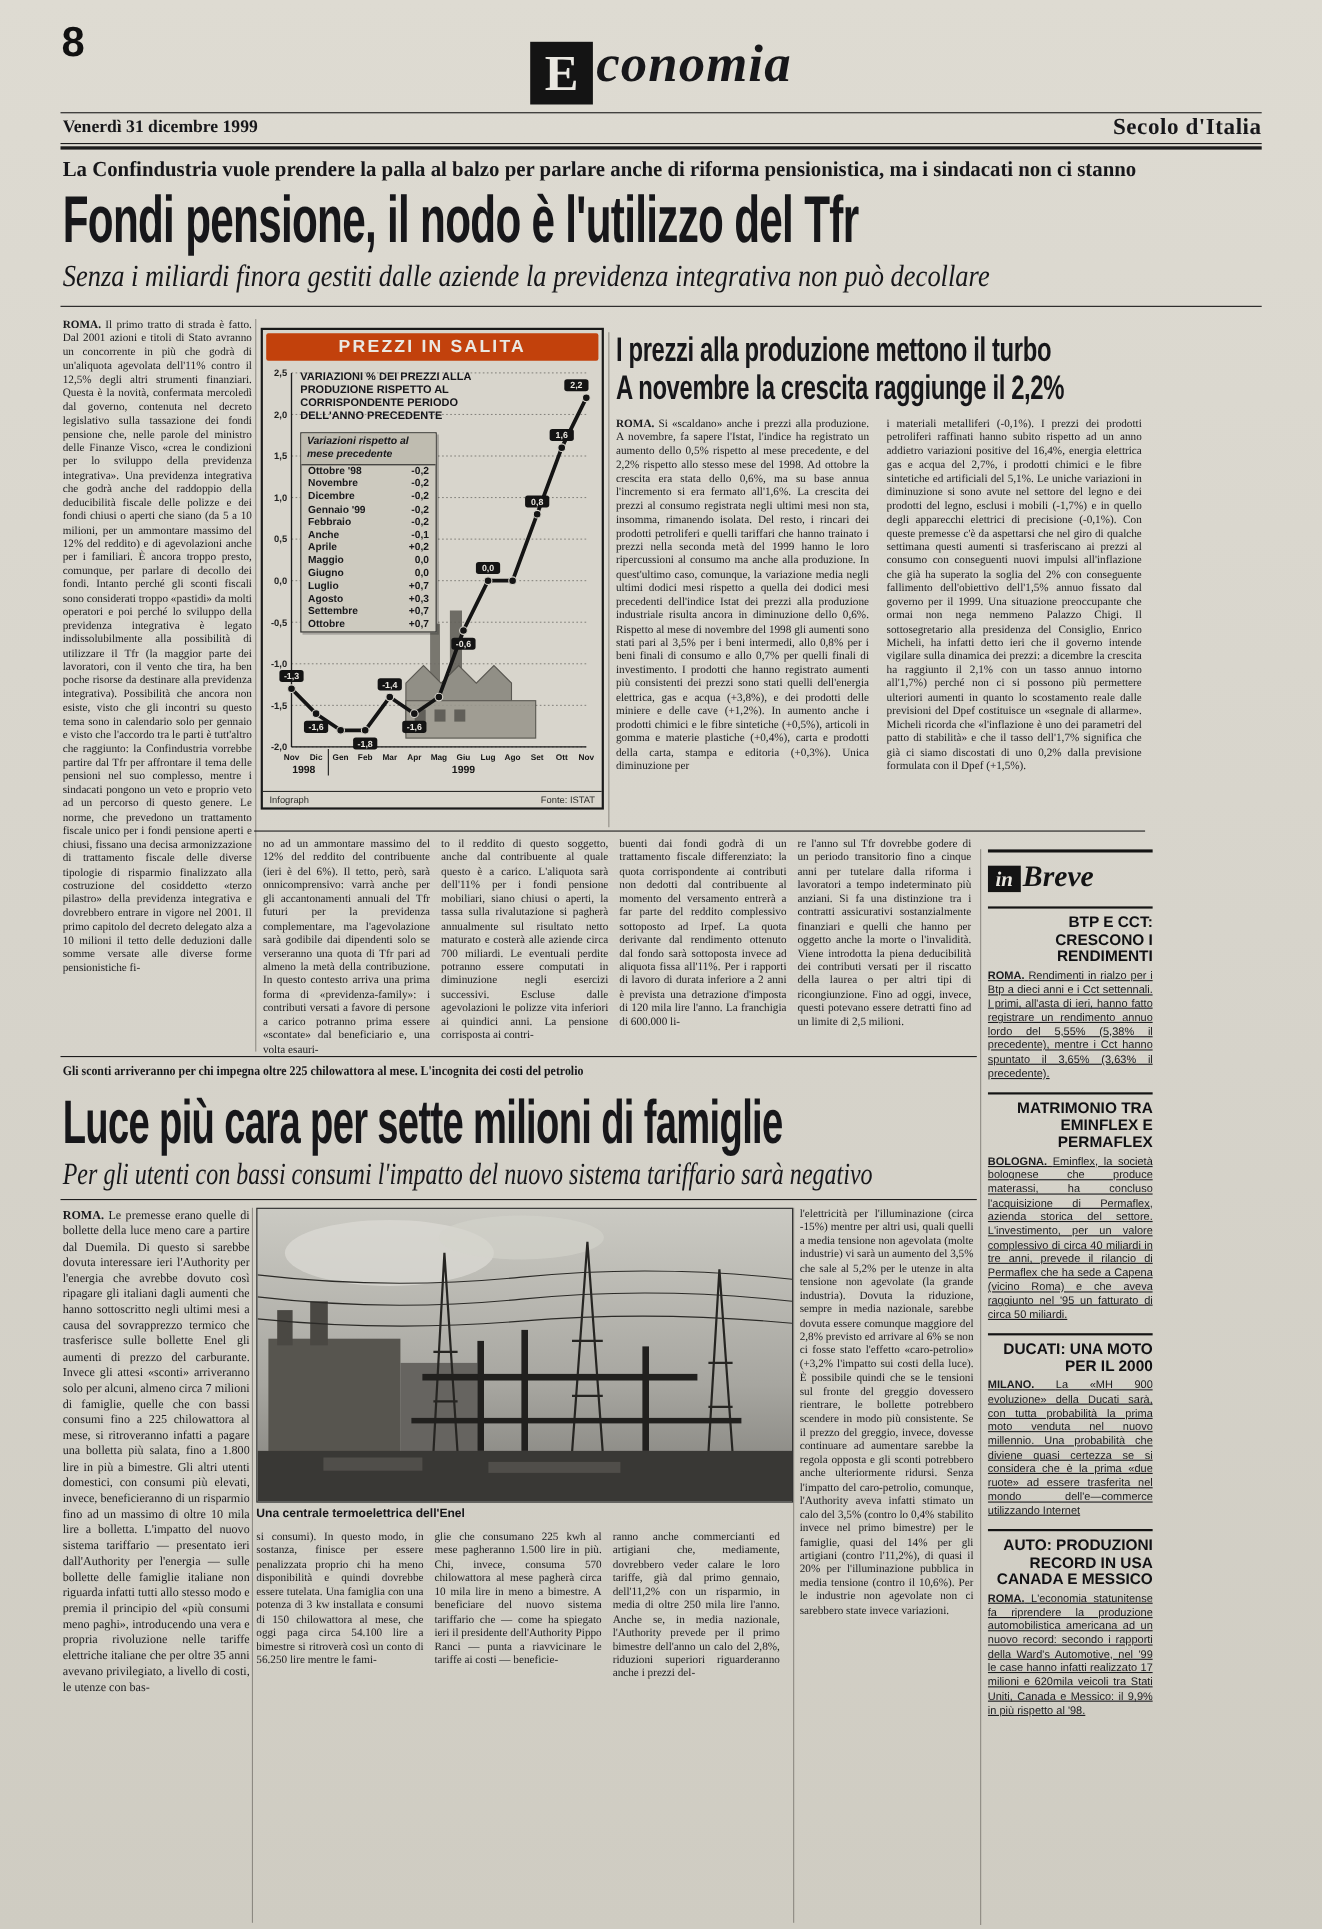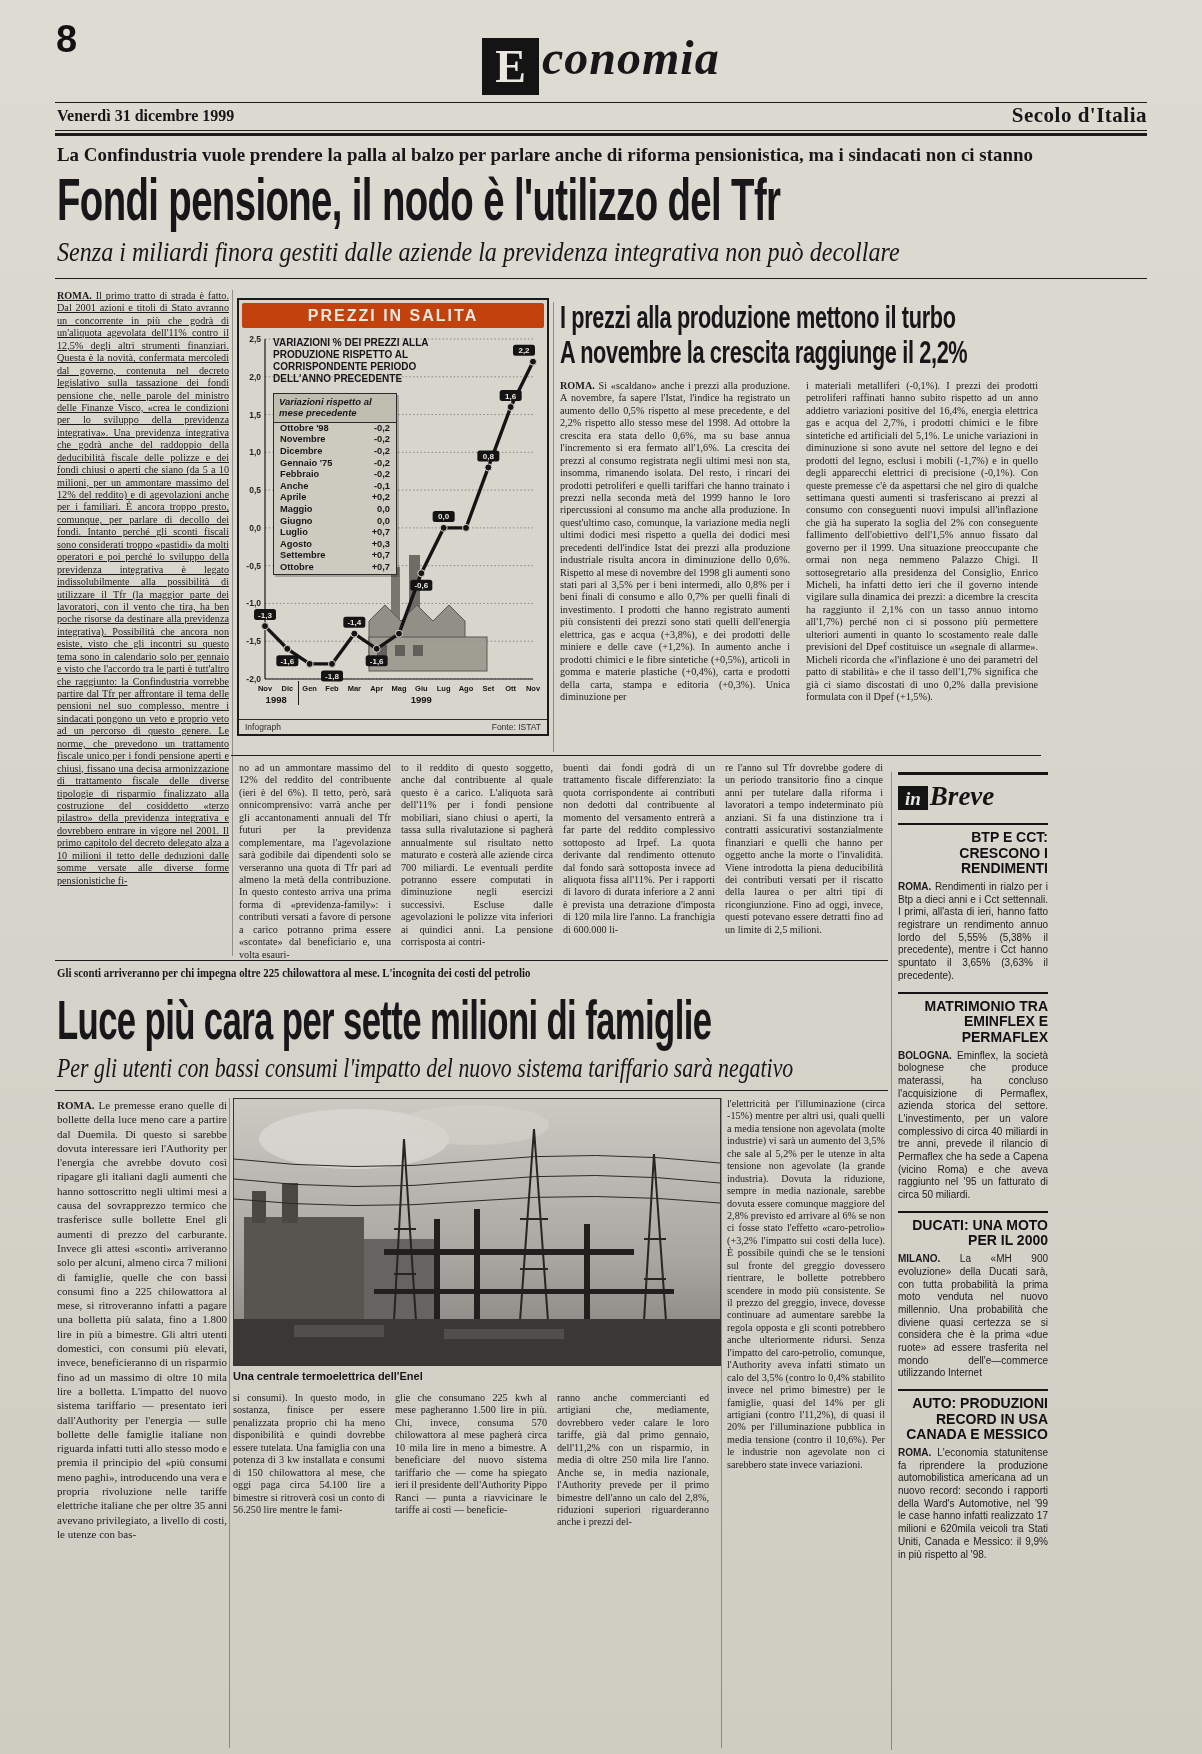--- a/index.html
+++ b/index.html
@@ -42,21 +42,21 @@
   .pl{font:bold 8px "Liberation Sans",sans-serif;fill:#ece9e2;}
   
   .photo{overflow:hidden;border:1px solid #333;background:#9a9a94;}
   
   .sidebar{font-family:"Liberation Sans",sans-serif;}
   .sb-head{border-top:3px solid #141414;padding:8px 0 4px;display:flex;align-items:baseline;}
   .sb-in{background:#141414;color:#e9e7e0;font:bold italic 19px/1 "Liberation Serif",serif;padding:3px 7px 2px;margin-right:2px;}
   .sb-breve{font:bold italic 27px/1 "Liberation Serif",serif;color:#141414;}
   .sb-item{border-top:2px solid #141414;margin-top:9px;padding-top:5px;}
   .sb-item-title{font:bold 14px/1.12 "Liberation Sans",sans-serif;color:#101013;margin-bottom:4px;text-align:right;}
-  .sb-item-body{font:10px/1.27 "Liberation Sans",sans-serif;text-align:justify;color:#1b1b1e;}
+  .sb-item-body{font:10px/1.27 "Liberation Sans",sans-serif;text-align:justify;color:#1b1b1e;text-decoration:underline;}
   .sb-item-body .city{font-weight:bold;}
 </style>
 </head>
 <body>
 
 <div class="page">
 
   <div class="abs pageno" style="left:56px;top:18px;">8</div>
   <div class="abs masthead" style="top:30px;">
     <span class="bigE">E</span><span class="mast-rest">conomia</span>
@@ -71,21 +71,21 @@
     <span class="cond" style="transform:scaleX(.64);">Fondi pensione, il nodo è l'utilizzo del Tfr</span>
   </div>
   <div class="abs kicker" style="left:57px;top:144px;width:1090px;">
     <span class="cond" style="transform:scaleX(.97);">La Confindustria vuole prendere la palla al balzo per parlare anche di riforma pensionistica, ma i sindacati non ci stanno</span>
   </div>
   <div class="abs deck" style="left:57px;top:238px;width:1090px;">
     <span class="cond" style="transform:scaleX(.86);">Senza i miliardi finora gestiti dalle aziende la previdenza integrativa non può decollare</span>
   </div>
   <div class="abs hrule" style="left:55px;top:278px;width:1092px;height:1px;"></div>
 
-  <div class="abs body-text" style="left:57px;top:290px;width:172px;height:666px;text-decoration:underline;">
+  <div class="abs body-text" style="left:57px;top:290px;width:172px;height:666px;">
     <span class="city">ROMA.</span>
     <span>Il primo tratto di strada è fatto. Dal 2001 azioni e titoli di Stato avranno un concorrente in più che godrà di un'aliquota agevolata dell'11% contro il 12,5% degli altri strumenti finanziari. Questa è la novità, confermata mercoledì dal governo, contenuta nel decreto legislativo sulla tassazione dei fondi pensione che, nelle parole del ministro delle Finanze Visco, «crea le condizioni per lo sviluppo della previdenza integrativa». Una previdenza integrativa che godrà anche del raddoppio della deducibilità fiscale delle polizze e dei fondi chiusi o aperti che siano (da 5 a 10 milioni, per un ammontare massimo del 12% del reddito) e di agevolazioni anche per i familiari. È ancora troppo presto, comunque, per parlare di decollo dei fondi. Intanto perché gli sconti fiscali sono considerati troppo «pastidi» da molti operatori e poi perché lo sviluppo della previdenza integrativa è legato indissolubilmente alla possibilità di utilizzare il Tfr (la maggior parte dei lavoratori, con il vento che tira, ha ben poche risorse da destinare alla previdenza integrativa). Possibilità che ancora non esiste, visto che gli incontri su questo tema sono in calendario solo per gennaio e visto che l'accordo tra le parti è tutt'altro che raggiunto: la Confindustria vorrebbe partire dal Tfr per affrontare il tema delle pensioni nel suo complesso, mentre i sindacati pongono un veto e proprio veto ad un percorso di questo genere. Le norme, che prevedono un trattamento fiscale unico per i fondi pensione aperti e chiusi, fissano una decisa armonizzazione di trattamento fiscale delle diverse tipologie di risparmio finalizzato alla costruzione del cosiddetto «terzo pilastro» della previdenza integrativa e dovrebbero entrare in vigore nel 2001. Il primo capitolo del decreto delegato alza a 10 milioni il tetto delle deduzioni dalle somme versate alle diverse forme pensionistiche fi-</span>
   </div>
   <div class="abs vrule" style="left:232px;top:290px;width:1px;height:666px;"></div>
   <div class="abs hrule" style="left:231px;top:755px;width:810px;height:1px;"></div>
   <div class="abs body-text" style="left:239px;top:762px;width:152px;height:196px;">no ad un ammontare massimo del 12% del reddito del contribuente (ieri è del 6%). Il tetto, però, sarà onnicomprensivo: varrà anche per gli accantonamenti annuali del Tfr futuri per la previdenza complementare, ma l'agevolazione sarà godibile dai dipendenti solo se verseranno una quota di Tfr pari ad almeno la metà della contribuzione. In questo contesto arriva una prima forma di «previdenza-family»: i contributi versati a favore di persone a carico potranno prima essere «scontate» dal beneficiario e, una volta esauri-</div>
   <div class="abs body-text" style="left:401px;top:762px;width:152px;height:196px;">to il reddito di questo soggetto, anche dal contribuente al quale questo è a carico. L'aliquota sarà dell'11% per i fondi pensione mobiliari, siano chiusi o aperti, la tassa sulla rivalutazione si pagherà annualmente sul risultato netto maturato e costerà alle aziende circa 700 miliardi. Le eventuali perdite potranno essere computati in diminuzione negli esercizi successivi. Escluse dalle agevolazioni le polizze vita inferiori ai quindici anni. La pensione corrisposta ai contri-</div>
   <div class="abs body-text" style="left:563px;top:762px;width:152px;height:196px;">buenti dai fondi godrà di un trattamento fiscale differenziato: la quota corrispondente ai contributi non dedotti dal contribuente al momento del versamento entrerà a far parte del reddito complessivo sottoposto ad Irpef. La quota derivante dal rendimento ottenuto dal fondo sarà sottoposta invece ad aliquota fissa all'11%. Per i rapporti di lavoro di durata inferiore a 2 anni è prevista una detrazione d'imposta di 120 mila lire l'anno. La franchigia di 600.000 li-</div>
   <div class="abs body-text" style="left:725px;top:762px;width:158px;height:196px;">re l'anno sul Tfr dovrebbe godere di un periodo transitorio fino a cinque anni per tutelare dalla riforma i lavoratori a tempo indeterminato più anziani. Si fa una distinzione tra i contratti assicurativi sostanzialmente finanziari e quelli che hanno per oggetto anche la morte o l'invalidità. Viene introdotta la piena deducibilità dei contributi versati per il riscatto della laurea o per altri tipi di ricongiunzione. Fino ad oggi, invece, questi potevano essere detratti fino ad un limite di 2,5 milioni.</div>
 
@@ -185,21 +185,21 @@
             </div>
             <div class="legend-row">
               <span>Novembre</span>
               <span>-0,2</span>
             </div>
             <div class="legend-row">
               <span>Dicembre</span>
               <span>-0,2</span>
             </div>
             <div class="legend-row">
-              <span>Gennaio '75</span>
+              <span>Gennaio '99</span>
               <span>-0,2</span>
             </div>
             <div class="legend-row">
               <span>Febbraio</span>
               <span>-0,2</span>
             </div>
             <div class="legend-row">
               <span>Anche</span>
               <span>-0,1</span>
             </div>

